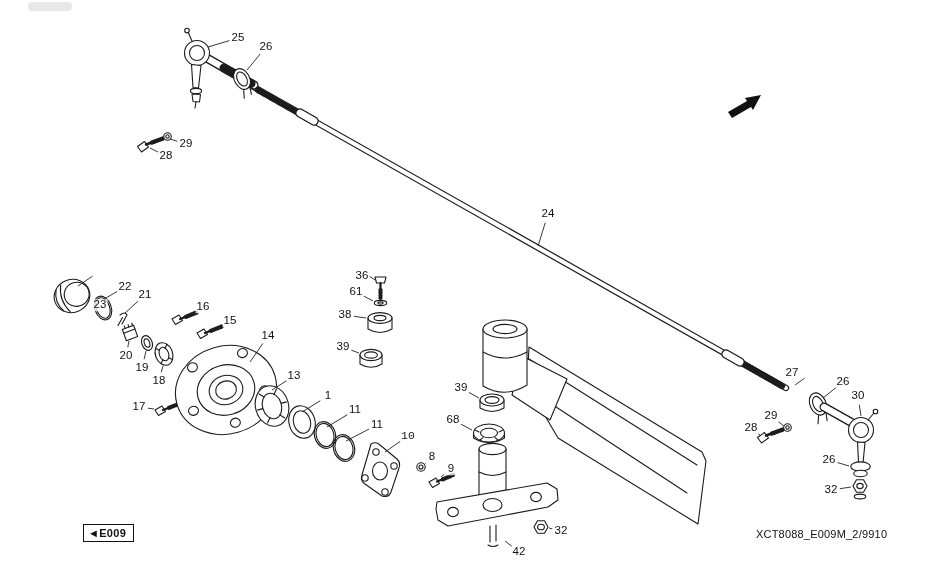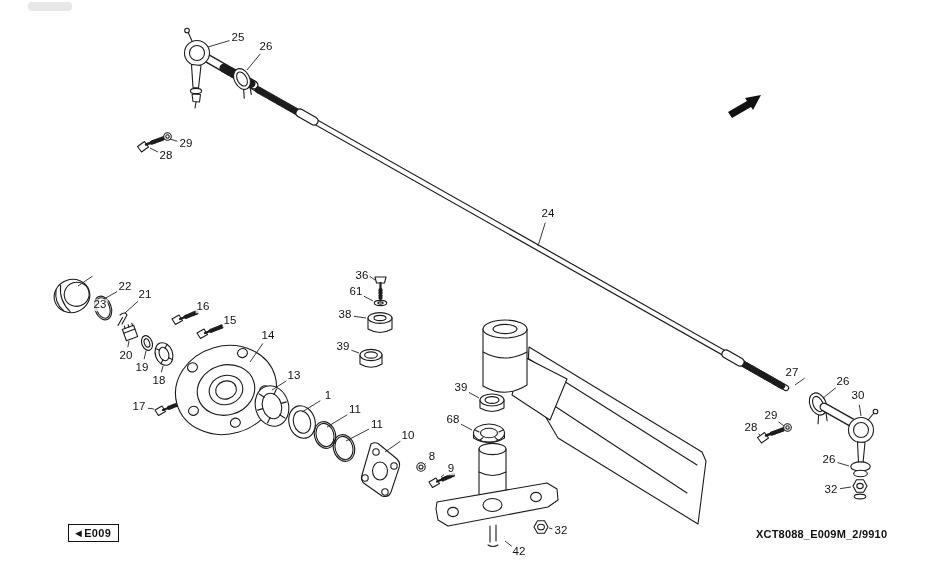--- a/index.html
+++ b/index.html
@@ -13,28 +13,28 @@
     font-family:"Liberation Sans",sans-serif;overflow:hidden;
   }
   .art{position:absolute;left:0;top:0;width:951px;height:578px;}
   .ink{stroke:var(--line);fill:none;stroke-width:1.1;stroke-linecap:round;stroke-linejoin:round;}
   #callouts .callout{
     position:absolute;transform:translate(-50%,-50%);
     font-size:11.5px;font-weight:400;color:var(--text);line-height:1;
     background:rgba(255,255,255,.78);padding:0 1px;white-space:nowrap;
   }
   .figure-ref{
-    position:absolute;left:68px;top:524px;
+    position:absolute;left:83px;top:524px;
     border:1.6px solid var(--text);background:#fff;
     padding:2px 7px 2px 4px;font-size:11px;font-weight:700;
     color:var(--text);letter-spacing:.3px;cursor:pointer;
   }
   .drawing-number{
     position:absolute;left:756px;top:528px;
-    font-size:11px;font-weight:700;color:var(--text);letter-spacing:.2px;
+    font-size:11px;font-weight:400;color:var(--text);letter-spacing:.2px;
   }
 </style>
 </head>
 <body>
 
 <div class="stage">
 
   <svg class="art" viewBox="0 0 951 578" xmlns="http://www.w3.org/2000/svg">
 
     <rect x="28" y="2" width="44" height="9" rx="4" fill="#cccccc" opacity="0.45" stroke="none"></rect>
@@ -333,21 +333,21 @@
       <span class="callout" style="left: 230px; top: 321px;">15</span>
       <span class="callout" style="left: 268px; top: 336px;">14</span>
       <span class="callout" style="left: 126px; top: 356px;">20</span>
       <span class="callout" style="left: 142px; top: 368px;">19</span>
       <span class="callout" style="left: 159px; top: 381px;">18</span>
       <span class="callout" style="left: 139px; top: 407px;">17</span>
       <span class="callout" style="left: 294px; top: 376px;">13</span>
       <span class="callout" style="left: 328px; top: 396px;">1</span>
       <span class="callout" style="left: 355px; top: 410px;">11</span>
       <span class="callout" style="left: 377px; top: 425px;">11</span>
-      <span class="callout" style="left: 408px; top: 436px;">10</span>
+      <span class="callout" style="left: 408px; top: 436px; font-family: Liberation Mono, monospace;">10</span>
       <span class="callout" style="left: 432px; top: 457px;">8</span>
       <span class="callout" style="left: 451px; top: 469px;">9</span>
       <span class="callout" style="left: 362px; top: 276px;">36</span>
       <span class="callout" style="left: 356px; top: 292px;">61</span>
       <span class="callout" style="left: 345px; top: 315px;">38</span>
       <span class="callout" style="left: 343px; top: 347px;">39</span>
       <span class="callout" style="left: 461px; top: 388px;">39</span>
       <span class="callout" style="left: 453px; top: 420px;">68</span>
       <span class="callout" style="left: 792px; top: 373px;">27</span>
       <span class="callout" style="left: 843px; top: 382px;">26</span>

